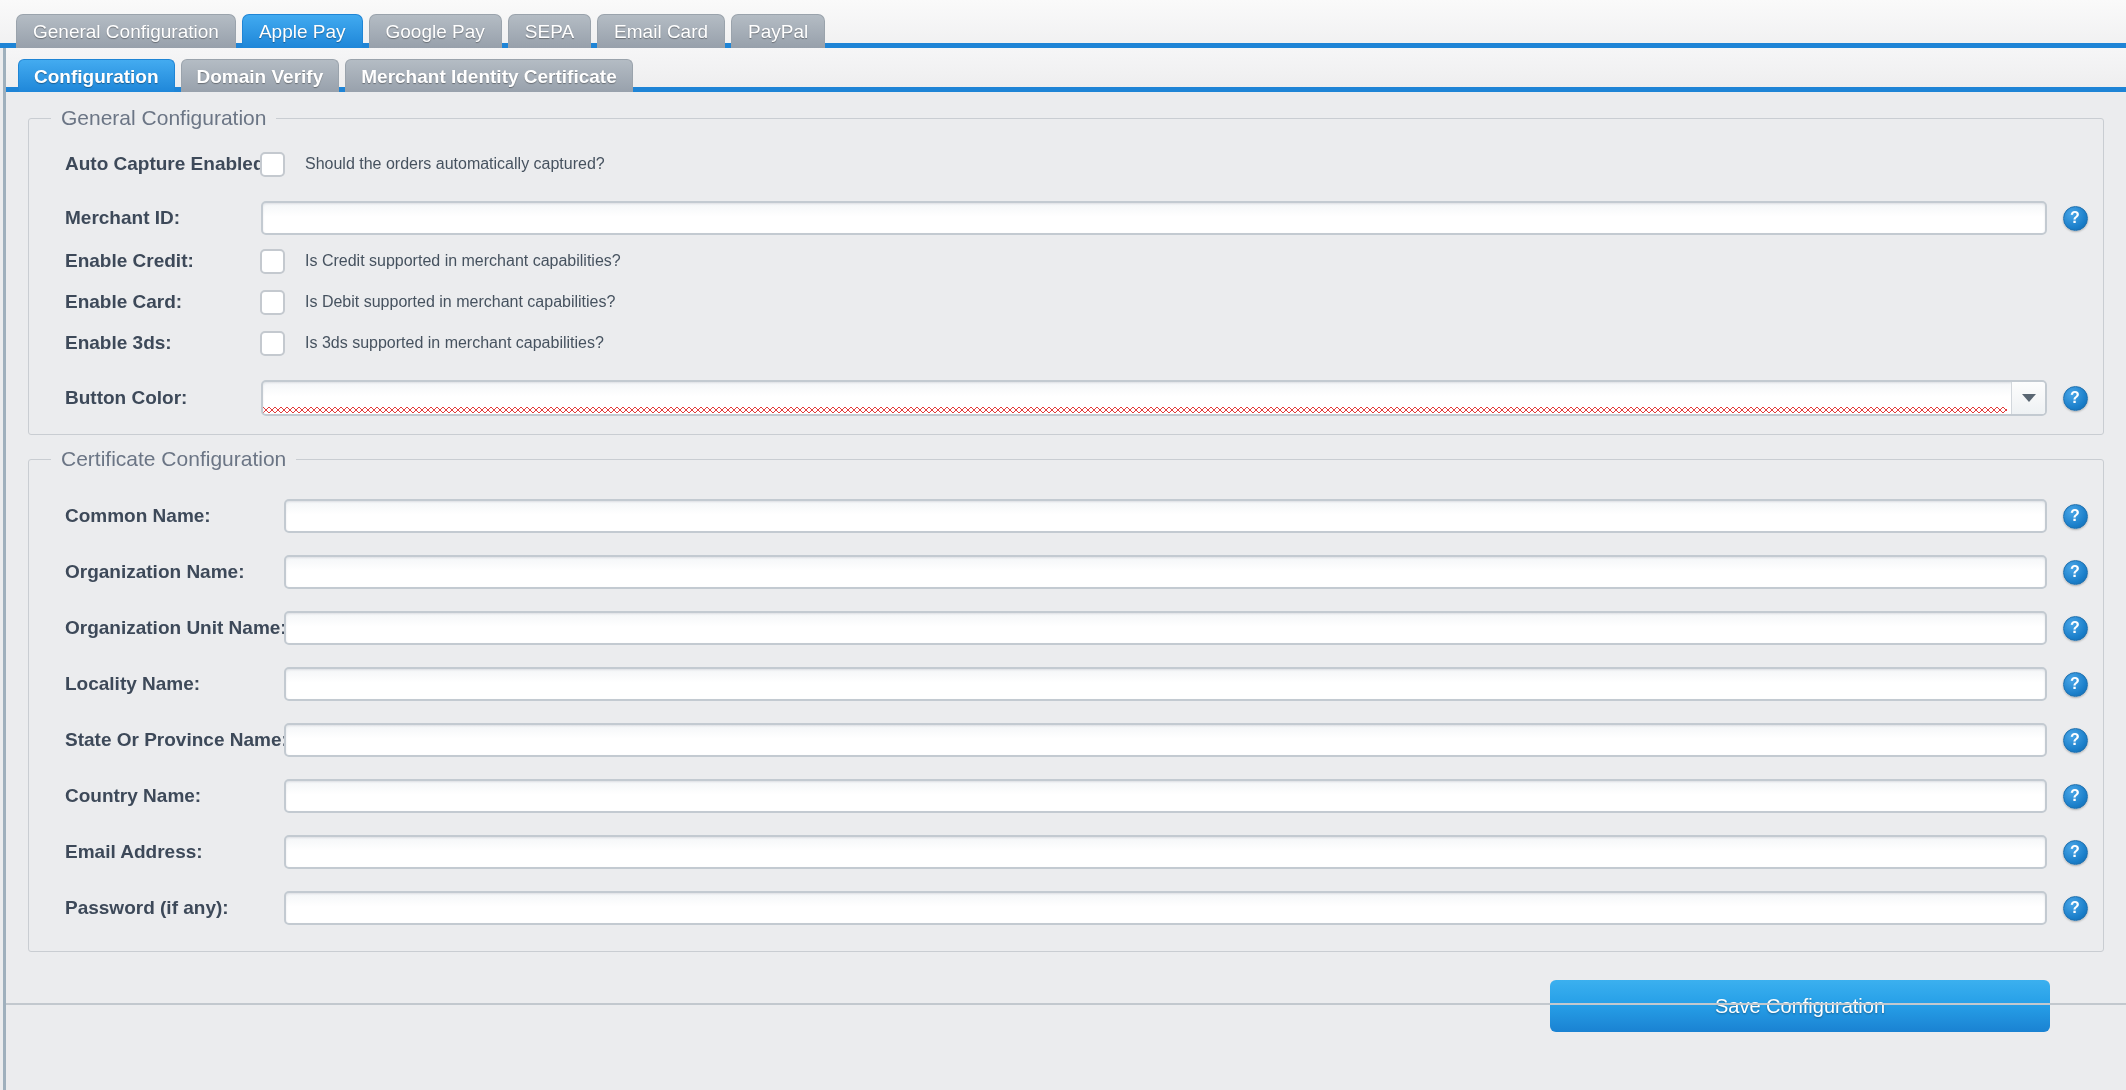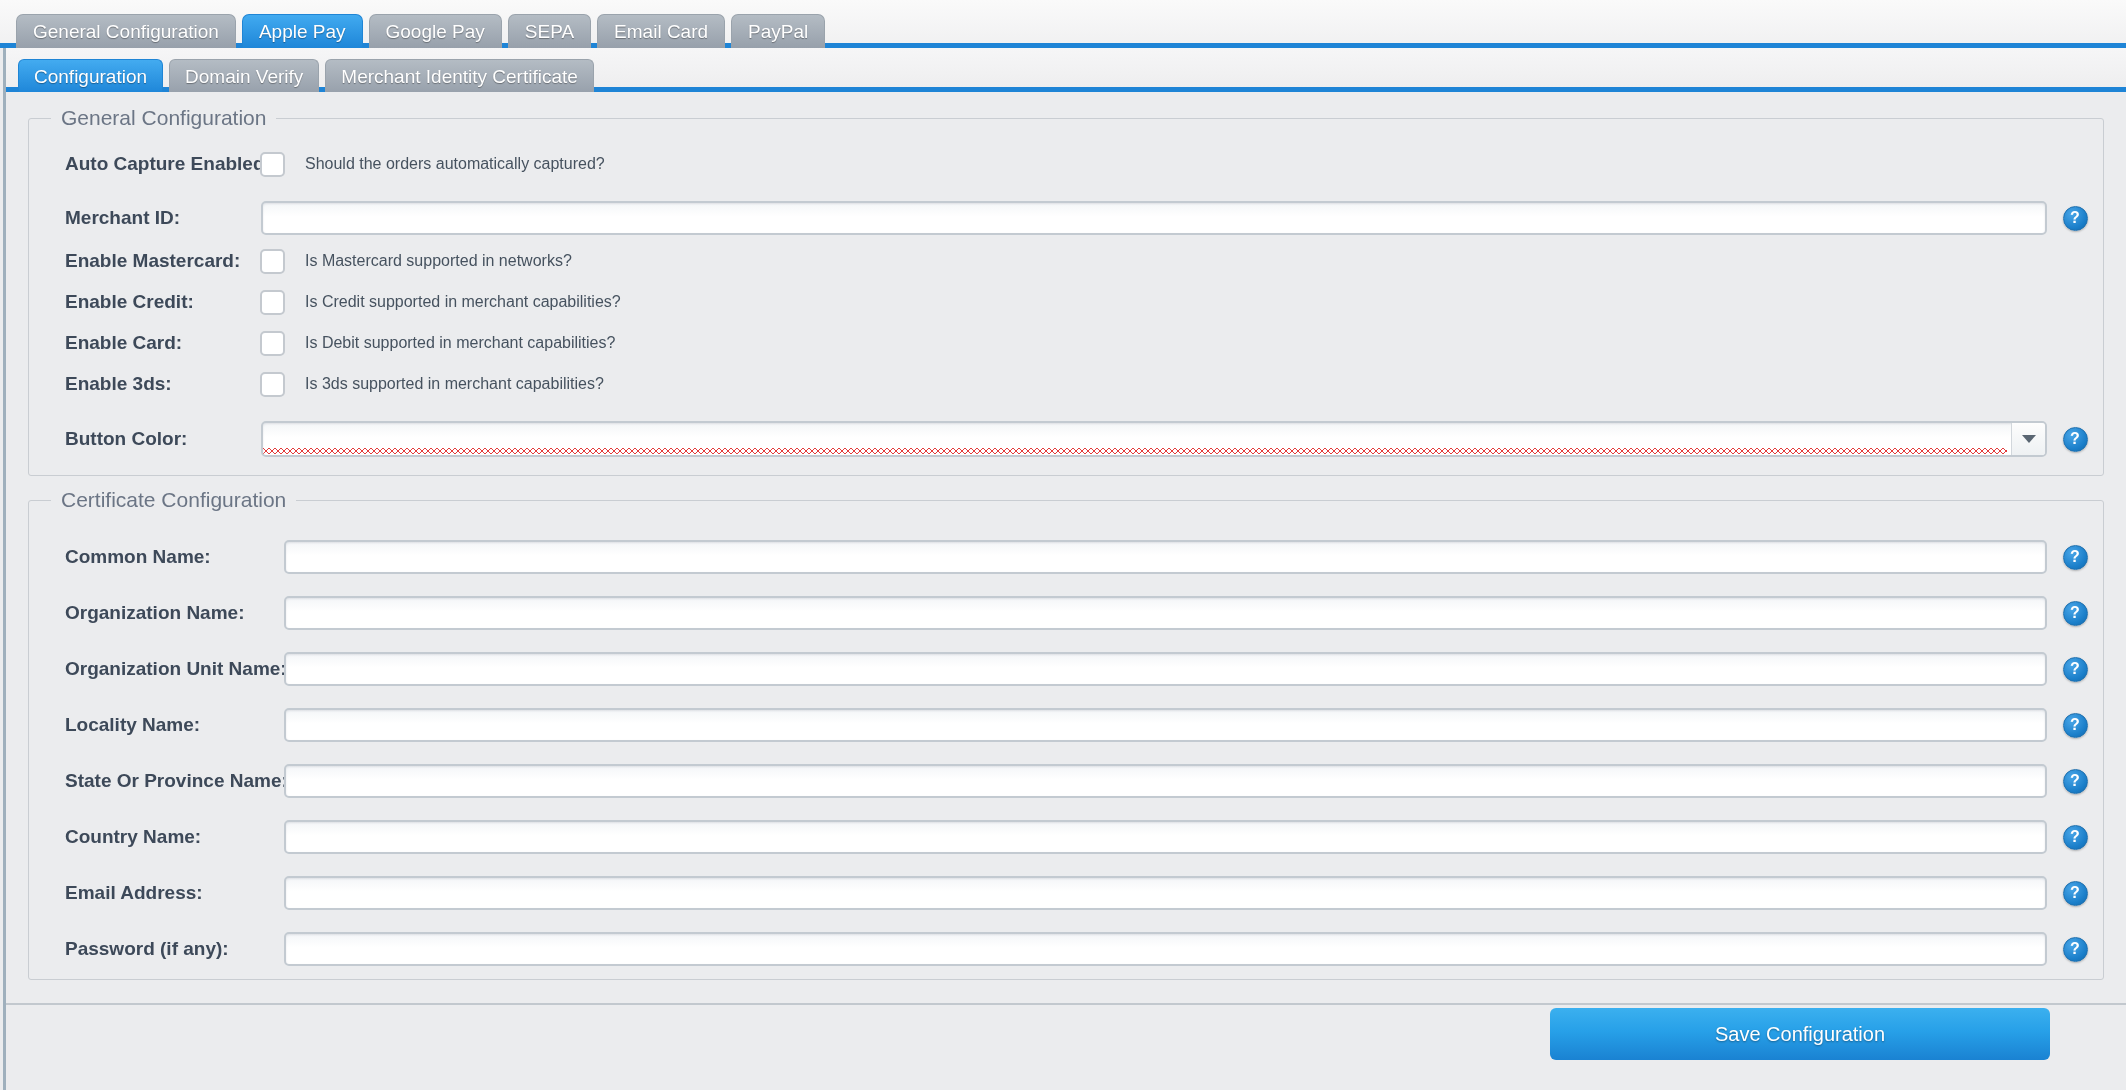--- a/index.html
+++ b/index.html
@@ -95,20 +95,21 @@
     border-radius: 6px 6px 0 0;
     font-size: 19px;
     color: #ffffff;
     text-shadow: 0 1px 1px rgba(0,0,0,.35);
     background: linear-gradient(to bottom, #b4bcc4 0%, #98a1ac 100%);
     border: 1px solid #9aa3ac;
     border-bottom: none;
     cursor: pointer;
     white-space: nowrap;
     line-height: 1;
+    font-weight: bold;
   }
   .itab.active {
     background: linear-gradient(to bottom, #43abf0 0%, #1f87d9 100%);
     border-color: #1f85d5;
   }
 
   
   .form-body {
     position: relative;
     padding: 14px 22px 0 22px;
@@ -116,21 +117,21 @@
     background: #ebecee;
   }
 
   fieldset {
     border: 1px solid #c9cdd2;
     border-radius: 3px;
     padding: 6px 0 18px 0;
     margin-bottom: 12px;
     background: #ebecee;
   }
-  fieldset.cert { padding-bottom: 13px; }
+  fieldset.cert { padding-bottom: 26px; }
   legend {
     font-size: 21px;
     color: #6b7585;
     padding: 0 10px;
     margin-left: 22px;
     font-weight: normal;
   }
 
   .row {
     display: flex;
@@ -321,28 +322,20 @@
             <div class="helpcol"></div>
           </div>
           <div class="row text">
             <div class="lbl">Merchant ID:</div>
             <input type="text" class="tinput merchant" value="" style="">
             <div class="helpcol">
               <span class="help">?</span>
             </div>
           </div>
           <div class="row check">
-            <div class="lbl">Enable Mastercard:</div>
-            <div class="cb-wrap">
-              <div class="cbox"></div>
-            </div>
-            <div class="hint">Is Mastercard supported in networks?</div>
-            <div class="helpcol"></div>
-          </div>
-          <div class="row check">
             <div class="lbl">Enable Credit:</div>
             <div class="cb-wrap">
               <div class="cbox"></div>
             </div>
             <div class="hint">Is Credit supported in merchant capabilities?</div>
             <div class="helpcol"></div>
           </div>
           <div class="row check">
             <div class="lbl">Enable Card:</div>
             <div class="cb-wrap">

